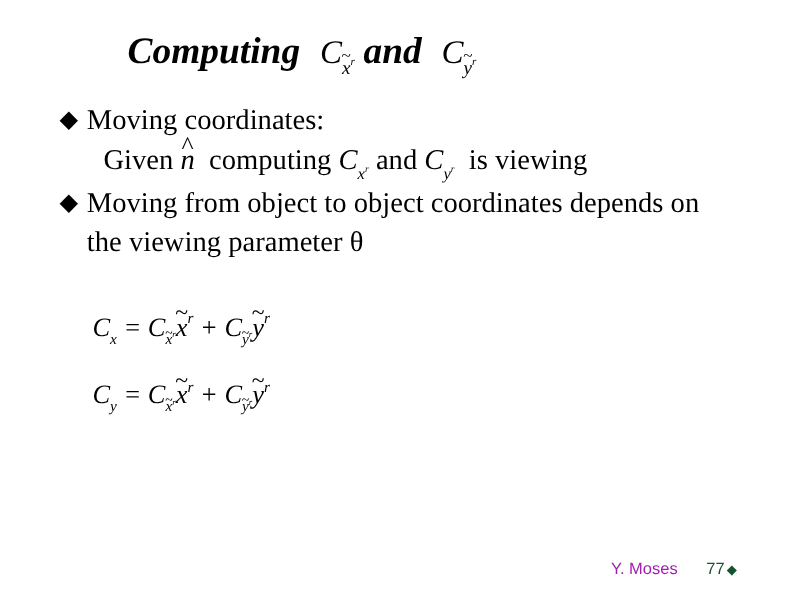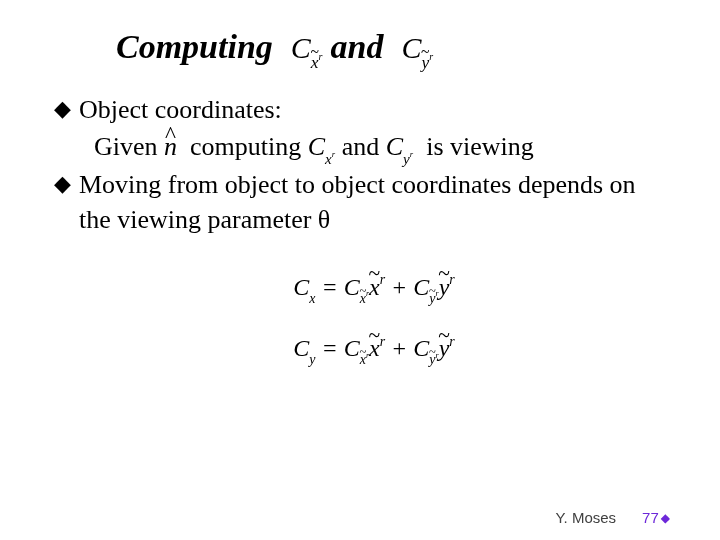--- a/index.html
+++ b/index.html
@@ -105,49 +105,48 @@
   .hat-over::before {
     content: "^";
     position: absolute;
     left: 50%;
     transform: translateX(-50%);
     top: -0.45em;
     font-size: 0.9em;
     font-style: normal;
   }
   .eq-block {
-    margin-top: 34px;
+    margin-top: 45px;
     display: flex;
     margin-left: 30px;
-    justify-content: center;
   }
   .eq-col {
     display: flex;
     flex-direction: column;
     gap: 26px;
     font-size: 24px;
   }
   .eq-line {
     white-space: nowrap;
   }
   .footer {
     position: absolute;
     bottom: 14px;
     right: 30px;
     display: flex;
     align-items: center;
     gap: 26px;
     font-family: Arial, sans-serif;
   }
   .footer-author {
-    color: #404040;
+    color: #a21caf;
     font-size: 15px;
   }
   .footer-page {
-    color: #6d28d9;
+    color: #14532d;
     font-size: 15px;
     display: flex;
     align-items: center;
     gap: 2px;
   }
   .footer-page .sdia {
     font-size: 12px;
   }
 </style>
 </head>
@@ -163,21 +162,21 @@
     <span class="tword">and</span>
     <span class="math">
       <span>C</span><span class="sub"><span class="tilde-over">y</span><span class="sup">r</span></span>
     </span>
   </div>
 
   <div class="body">
 
     <div class="bullet-row">
       <span class="dia">◆</span>
-      <div class="bullet-text">Object coordinates:</div>
+      <div class="bullet-text">Moving coordinates:</div>
     </div>
 
     <div class="indent">
       <span>Given </span>
       <span class="math hat-over">n</span>
       <span>  computing </span>
       <span class="math"><span>C</span><span class="sub"><span>x</span><span class="sup">r</span></span></span>
       <span> and </span>
       <span class="math"><span>C</span><span class="sub"><span>y</span><span class="sup">r</span></span></span>
       <span>  is viewing</span>

